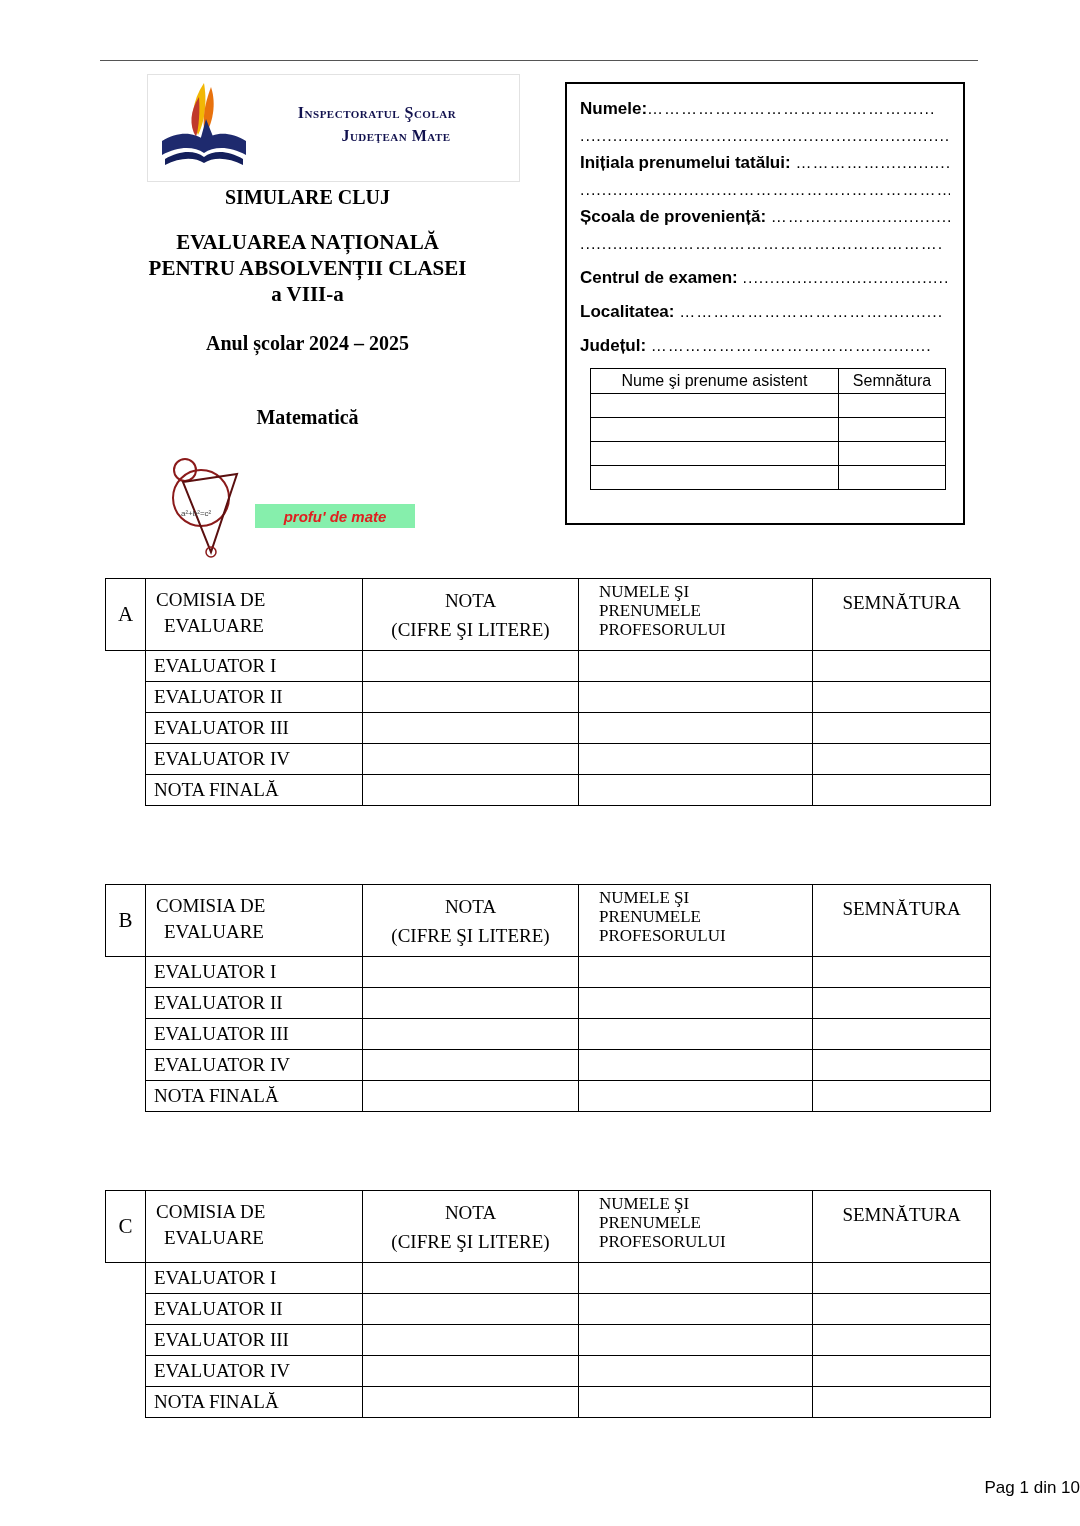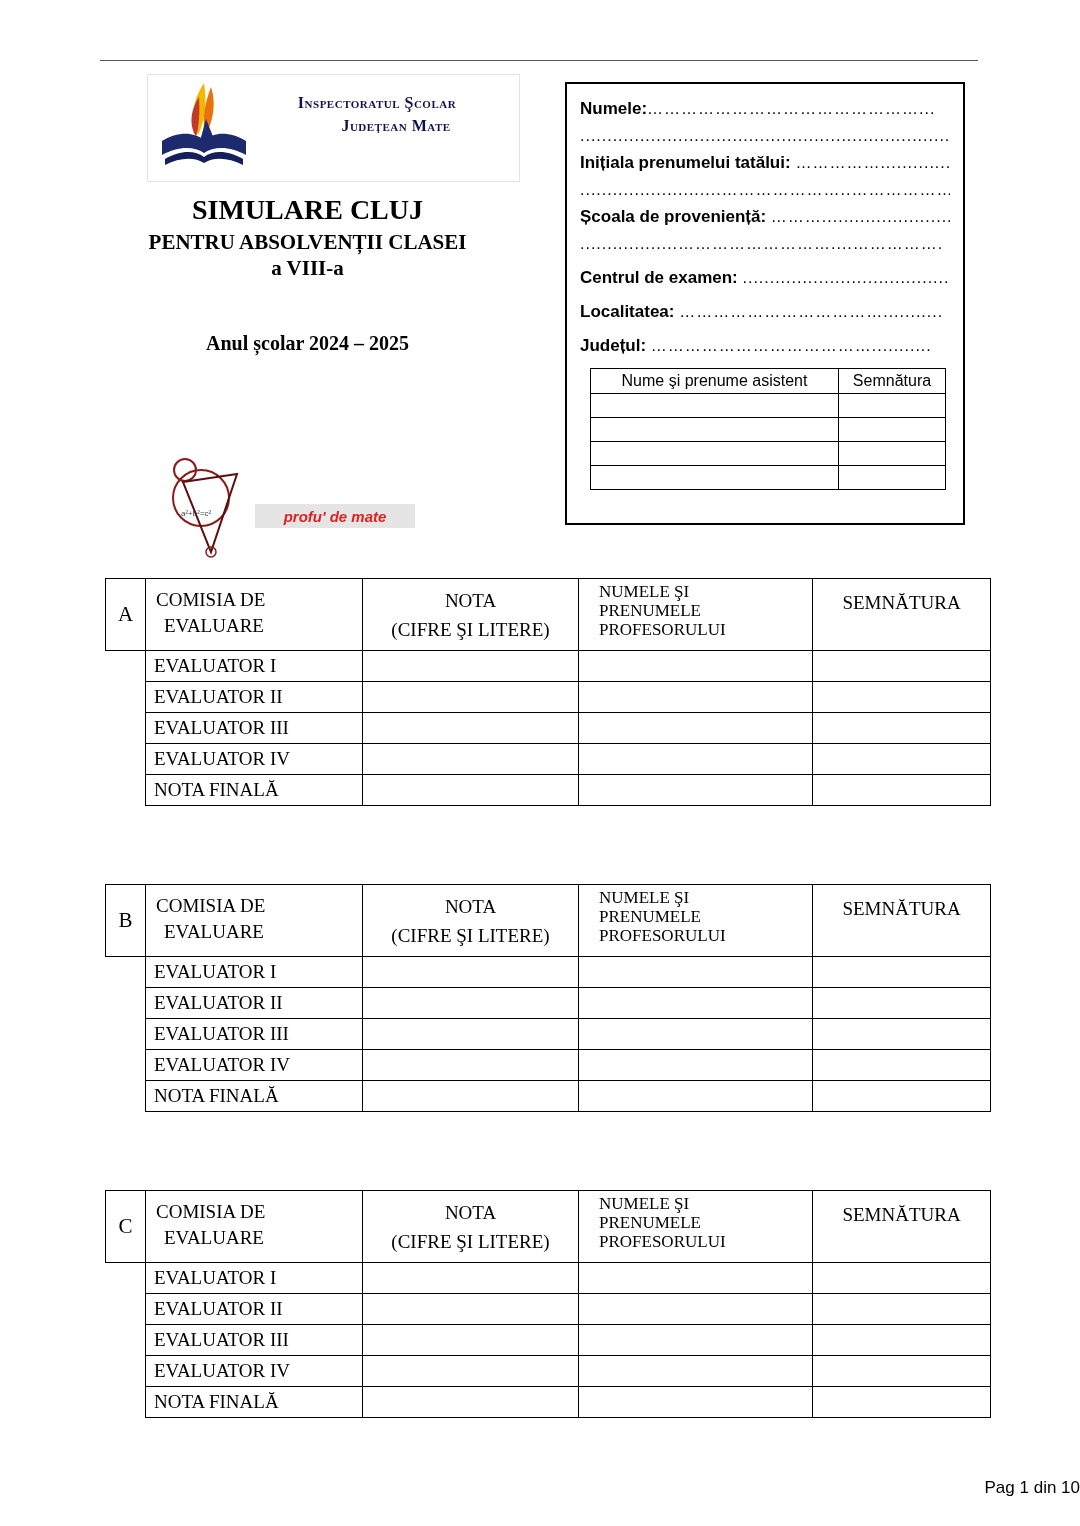--- a/index.html
+++ b/index.html
@@ -8,41 +8,41 @@
     position:relative; width:1080px; height:1526px; margin:0 auto;
     background:#ffffff; color:#000;
     font-family:"Liberation Serif", serif; overflow:hidden;
   }
   .top-rule { position:absolute; left:100px; top:60px; width:878px; border-top:1.5px solid #555; }
 
   
   .logo-block{ position:absolute; left:147px; top:74px; width:373px; height:108px;
     border:1px solid #e2e2e2; display:flex; align-items:flex-start; padding:4px 6px; gap:8px; }
   .logo-svg{ flex:0 0 auto; }
-  .isj-text{ margin-top:12px; width:230px; text-align:center;
+  .isj-text{ margin-top:22px; width:230px; text-align:center;
     font-family:"Liberation Serif", serif; font-weight:bold; font-variant:small-caps;
     font-size:16px; line-height:23px; color:#11114e; letter-spacing:.5px; }
   .isj-text .l2{ padding-left:38px; }
 
   .h-center{ position:absolute; left:105px; width:405px; text-align:center; font-weight:bold; }
-  .t-simulare{ top:194px; font-size:28px; }
+  .t-simulare{ top:186px; font-size:20px; }
   .t-nationala{ top:229px; font-size:21px; line-height:26px; }
   .t-an{ top:332px; font-size:20px; }
   .t-mat{ top:406px; font-size:20px; }
 
   
   .mate{ position:absolute; left:165px; top:448px; width:300px; height:115px; }
   .mate-sketch{ position:absolute; left:0; top:6px; }
   .mate-box{ position:absolute; left:30px; top:16px; width:256px; height:40px; background:#0b0b0b;
     display:flex; align-items:center; justify-content:center; }
   .mate-box span{
     font-family:"Liberation Sans", sans-serif; font-weight:bold; font-size:31px; letter-spacing:1px;
     background:linear-gradient(90deg,#f2f2f2 0%, #c9d8ec 45%, #5d8fd2 100%);
     -webkit-background-clip:text; background-clip:text; color:transparent; }
-  .mate-strip{ position:absolute; left:90px; top:56px; width:160px; height:24px; background:#e5e5e5;
+  .mate-strip{ position:absolute; left:90px; top:56px; width:160px; height:24px; background:#86efac;
     display:flex; align-items:center; justify-content:center; }
   .mate-strip span{ font-family:"Liberation Sans", sans-serif; font-weight:bold; font-style:italic;
     font-size:15px; color:#e01f1f; }
 
   
   .sbox{ position:absolute; left:565px; top:82px; width:400px; height:443px;
     border:2px solid #000; padding:11px 13px 10px 13px;
     font-family:"Liberation Sans", sans-serif; }
   .fline{ white-space:nowrap; overflow:hidden; height:27px; line-height:27px; font-size:16px; }
   .fline .flabel{ font-weight:bold; font-size:17px; }
@@ -90,24 +90,26 @@
       <path d="M11 80 C26 71 41 71 50 78 C59 71 74 71 89 80 L89 86 C74 78 59 78 50 84 C41 78 26 78 11 86 Z" fill="#141f5c"></path>
     </svg>
     <div class="isj-text">
       <div class="l1">Inspectoratul Şcolar</div>
       <div class="l2">Judeţean Mate</div>
     </div>
   </div>
 
   <div class="h-center t-simulare">SIMULARE CLUJ</div>
   <div class="h-center t-nationala">
+    <div>EVALUAREA NAȚIONALĂ</div>
     <div>PENTRU ABSOLVENȚII CLASEI</div>
     <div>a VIII-a</div>
   </div>
   <div class="h-center t-an">Anul școlar 2024 – 2025</div>
+  <div class="h-center t-mat">Matematică</div>
 
   <div class="mate">
     <svg class="mate-sketch" width="100" height="108" viewBox="0 0 100 108">
       <circle cx="20" cy="16" r="11" fill="none" stroke="#8b1a1a" stroke-width="2"></circle>
       <circle cx="36" cy="44" r="28" fill="none" stroke="#8b1a1a" stroke-width="2"></circle>
       <path d="M18 28 L72 20 L46 98 Z" fill="none" stroke="#5a0f0f" stroke-width="2"></path>
       <circle cx="46" cy="98" r="5" fill="none" stroke="#8b1a1a" stroke-width="1.5"></circle>
       <text x="16" y="62" font-size="8" fill="#444" font-family="Liberation Sans, sans-serif">a²+b²=c²</text>
     </svg>
     <div class="mate-strip">

